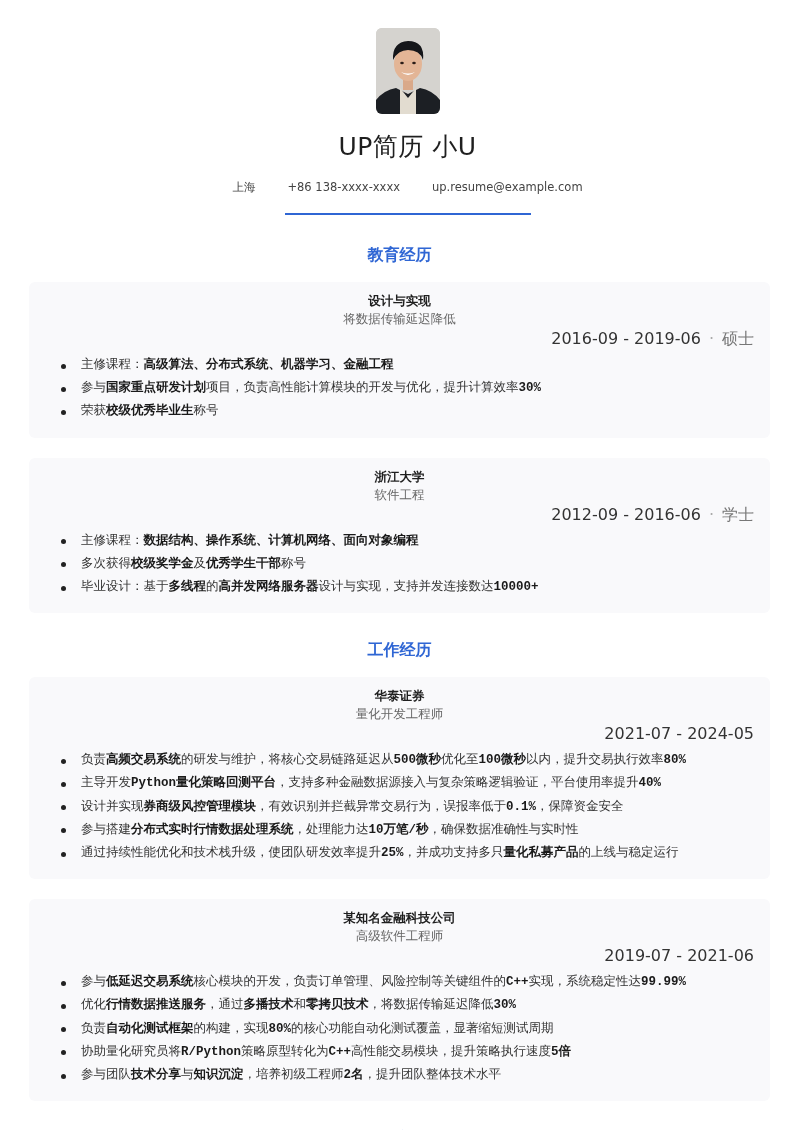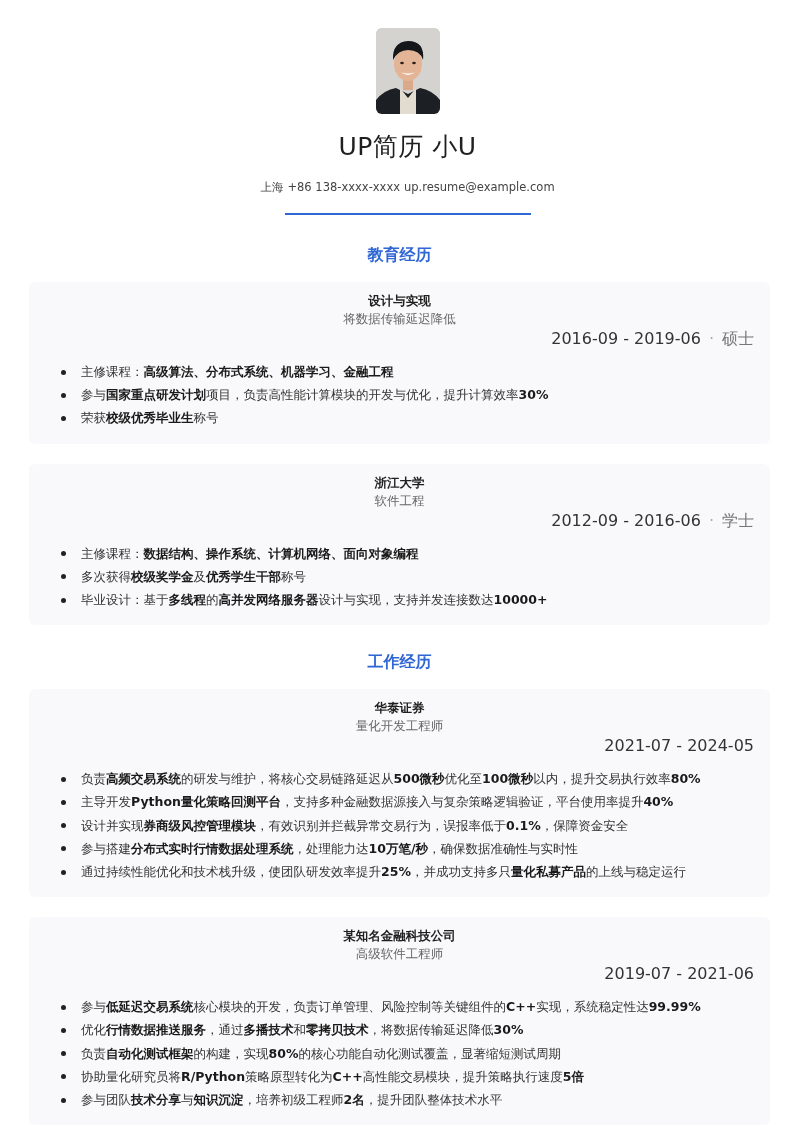--- a/index.html
+++ b/index.html
@@ -7,35 +7,35 @@
   body { font-family: "DejaVu Sans", "Liberation Sans", sans-serif; color: #222; }
   .page { position: relative; width: 799px; }
 
   .header { text-align: center; padding-top: 28px; padding-left: 16px; }
   .avatar {
     width: 64px; height: 86px; margin: 0 auto; border-radius: 6px; overflow: hidden;
     background: #d4d2ce; position: relative;
   }
   .avatar svg { display: block; }
   .name { font-size: 25px; font-weight: 500; margin-top: 17px; line-height: 32px; color: #1f1f1f; letter-spacing: 0.5px; }
-  .contact { margin-top: 16px; font-size: 11.5px; color: #444; display: flex; justify-content: center; gap: 4px; line-height: 16px; }
+  .contact { margin-top: 16px; font-size: 11.5px; color: #444; display: flex; justify-content: center; gap: 32px; line-height: 16px; }
   .contact span:first-child { margin-right: 0; }
   .divider { width: 246px; height: 2px; background: #2f66d4; margin: 18px auto 0; }
 
   .section-title { text-align: center; color: #2f66d4; font-size: 16px; font-weight: 600; line-height: 22px; }
   .card {
     margin: 0 29px; background: #f9f9fb; border-radius: 6px; padding: 10px 16px 14px 16px;
   }
   .card-head { text-align: center; }
   .org { font-size: 12.5px; font-weight: 700; line-height: 18px; color: #1f1f1f; }
   .role { font-size: 12.5px; color: #666; line-height: 18px; }
   .dates { font-size: 16px; color: #333; line-height: 22px; text-align: right; }
   .dot { color: #aaa; margin: 0 8px; }
   .degree { color: #777; }
-  ul.bullets { list-style: none; margin-top: 10px; }
+  ul.bullets { list-style: none; margin-top: 4px; font-family: Liberation Mono, monospace; }
   ul.bullets li { position: relative; padding-left: 36px; font-size: 12.5px; line-height: 23.2px; color: #333; }
   ul.bullets li::before {
     content: ""; position: absolute; left: 16px; top: 9.5px; width: 5px; height: 5px; border-radius: 50%; background: #222;
   }
   ul.bullets b { color: #1a1a1a; font-weight: 700; }
 </style>
 </head>
 <body>
 
 <div class="page">

